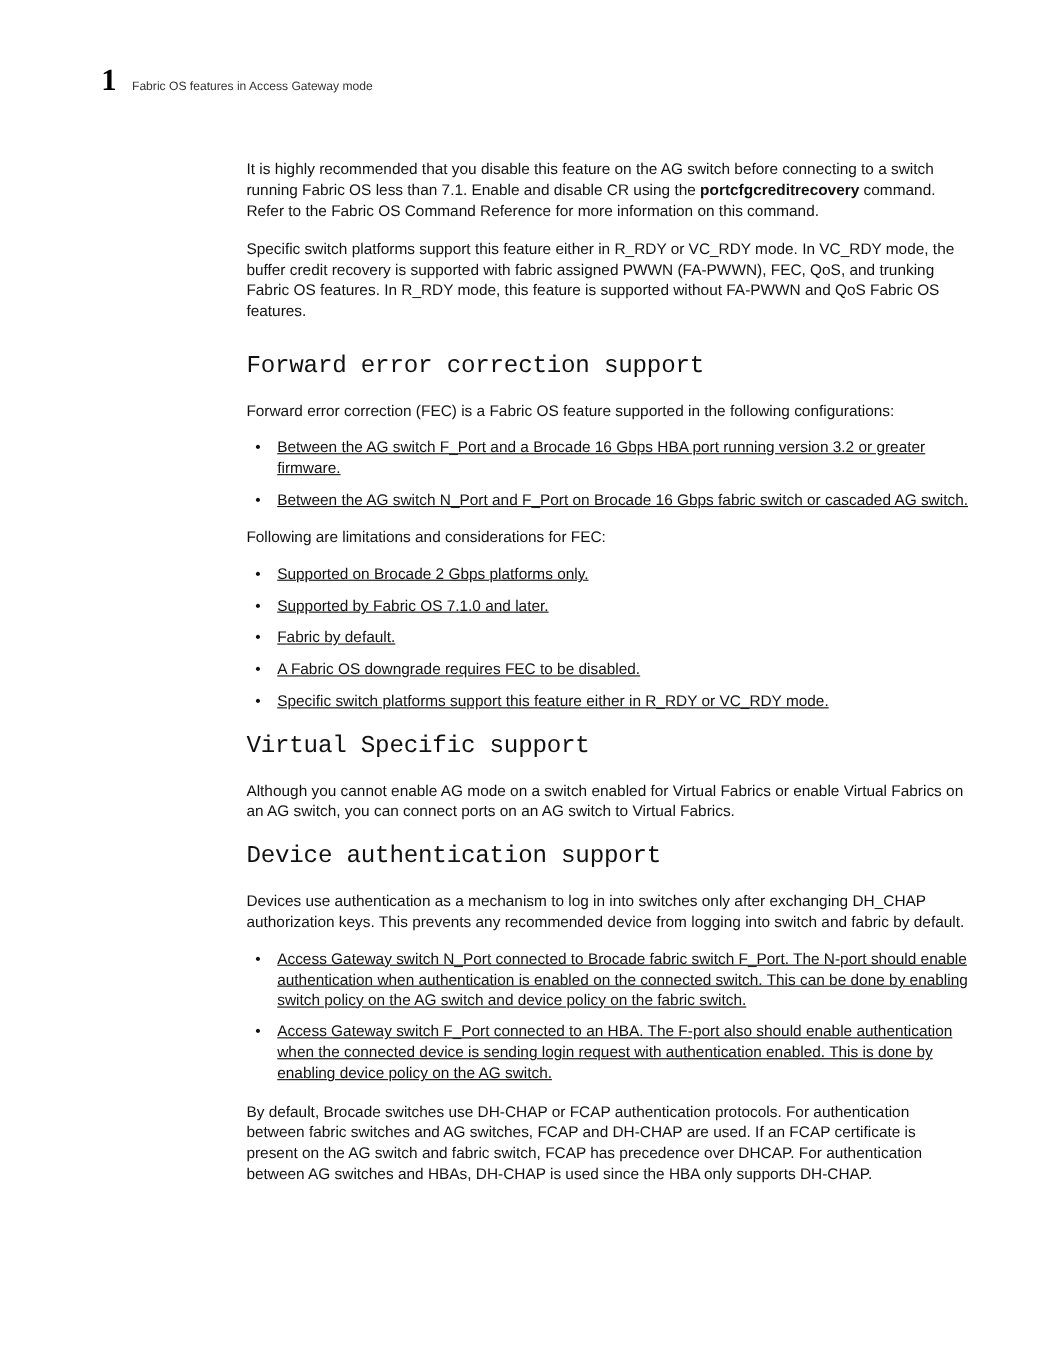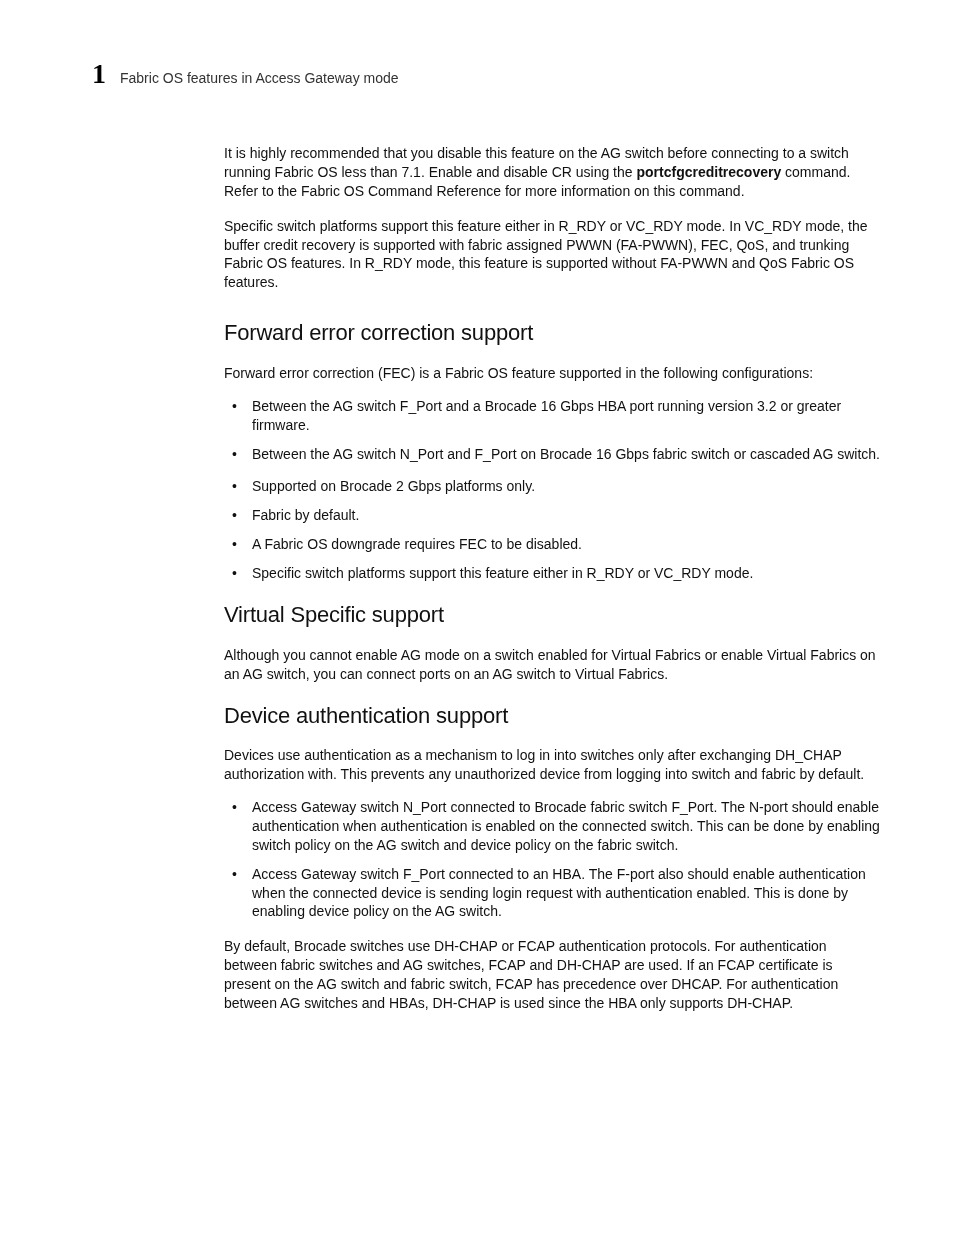--- a/index.html
+++ b/index.html
@@ -21,45 +21,46 @@
     gap: 14px;
     margin-bottom: 56px;
   }
   .chapnum {
     font-family: Georgia, 'Times New Roman', serif;
     font-weight: bold;
     font-size: 28px;
     line-height: 1;
   }
   .running-title {
-    font-size: 14px;
+    font-size: 11px;
     color: #333;
   }
   .content {
     margin-left: 132px;
     font-size: 14px;
     line-height: 1.35;
     color: #111;
   }
   .content p {
     margin: 16px 0 14px 0;
   }
   h2 {
-    font-family: Liberation Sans, sans-serif;
+    font-family: Liberation Mono, monospace;
     font-weight: normal;
     font-size: 22px;
     margin: 17px 0 12px 0;
     letter-spacing: -0.2px;
     font-stretch: condensed;
   }
   h2.first { margin-top: 26px; }
   ul.bullets {
     list-style: none;
     padding: 0;
     margin: 14px 0 12px 0;
+    text-decoration: underline;
   }
   ul.bullets > li {
     position: relative;
     padding-left: 28px;
     margin: 0 0 10px 0;
   }
   ul.bullets > li::before {
     content: "•";
     position: absolute;
     left: 8px;
@@ -89,35 +90,37 @@
 
     <h2 class="first">Forward error correction support</h2>
 
     <p>Forward error correction (FEC) is a Fabric OS feature supported in the following configurations:</p>
 
     <ul class="bullets">
       <li>Between the AG switch F_Port and a Brocade 16 Gbps HBA port running version 3.2 or greater firmware.</li>
       <li>Between the AG switch N_Port and F_Port on Brocade 16 Gbps fabric switch or cascaded AG switch.</li>
     </ul>
 
+    <p>Following are limitations and considerations for FEC:</p>
 
     <ul class="bullets">
       <li>Supported on Brocade 2 Gbps platforms only.</li>
+      <li>Supported by Fabric OS 7.1.0 and later.</li>
       <li>Fabric by default.</li>
       <li>A Fabric OS downgrade requires FEC to be disabled.</li>
       <li>Specific switch platforms support this feature either in R_RDY or VC_RDY mode.</li>
     </ul>
 
     <h2>Virtual Specific support</h2>
 
     <p>Although you cannot enable AG mode on a switch enabled for Virtual Fabrics or enable Virtual Fabrics on an AG switch, you can connect ports on an AG switch to Virtual Fabrics.</p>
 
     <h2>Device authentication support</h2>
 
-    <p>Devices use authentication as a mechanism to log in into switches only after exchanging DH_CHAP authorization with. This prevents any unauthorized device from logging into switch and fabric by default.</p>
+    <p>Devices use authentication as a mechanism to log in into switches only after exchanging DH_CHAP authorization keys. This prevents any recommended device from logging into switch and fabric by default.</p>
 
 
     <ul class="bullets">
       <li>Access Gateway switch N_Port connected to Brocade fabric switch F_Port. The N-port should enable authentication when authentication is enabled on the connected switch. This can be done by enabling switch policy on the AG switch and device policy on the fabric switch.</li>
       <li>Access Gateway switch F_Port connected to an HBA. The F-port also should enable authentication when the connected device is sending login request with authentication enabled. This is done by enabling device policy on the AG switch.</li>
     </ul>
 
     <p>By default, Brocade switches use DH-CHAP or FCAP authentication protocols. For authentication between fabric switches and AG switches, FCAP and DH-CHAP are used. If an FCAP certificate is present on the AG switch and fabric switch, FCAP has precedence over DHCAP. For authentication between AG switches and HBAs, DH-CHAP is used since the HBA only supports DH-CHAP.</p>
 
   </div>

